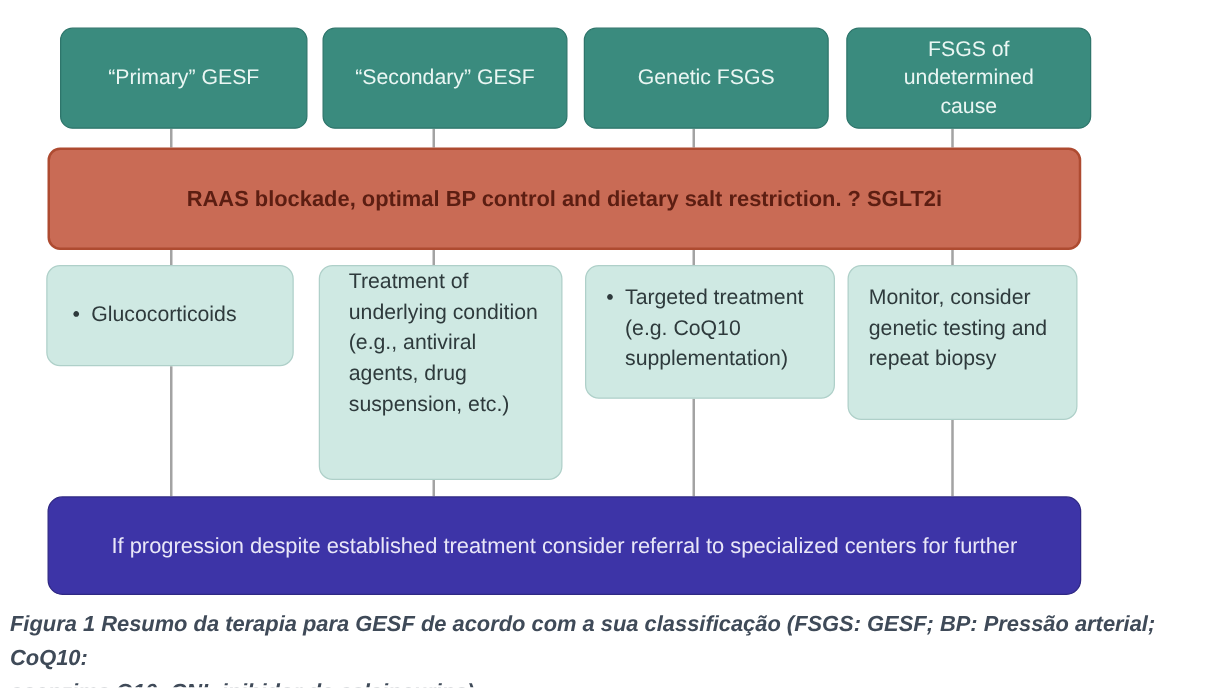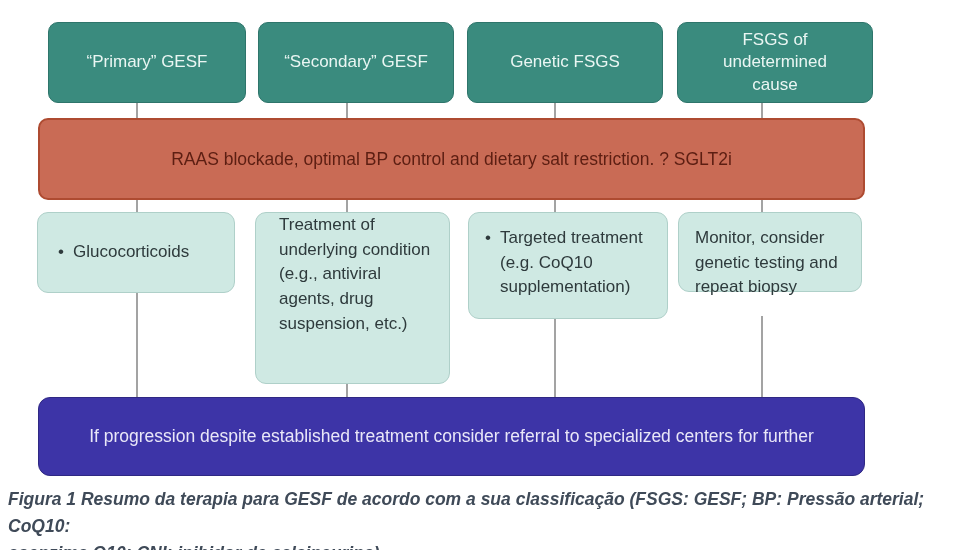--- a/index.html
+++ b/index.html
@@ -18,20 +18,21 @@
   .tealbox {
     background:#3A8B7E; border:1px solid #2E756B;
     color:#EAF6F3; font-size:17px; line-height:1.3;
     padding:6px 20px;
     margin-left:10px;
   }
   .redbox {
     background:#C96B55; border:2px solid #AE4B31;
     color:#5C1E12; font-size:17.5px;
     padding:6px 30px;
+    font-weight:bold;
   }
   .lightbox {
     background:#CFE9E3; border:1px solid #AFD0C9;
     color:#2E3A3C; font-size:17px; line-height:1.45;
     text-align:left; justify-content:flex-start;
     border-radius:11px;
   }
   .lightbox.toptext { align-items:flex-start; }
   .bluebox {
     background:#3D34A7; border:1px solid #2F2883;
@@ -95,21 +96,21 @@
   <div class="box lightbox toptext" style="left:255px; top:212px; width:195px; height:172px; padding:0 18px 12px 23px;">
     <span>Treatment of underlying condition (e.g., antiviral agents, drug suspension, etc.)</span>
   </div>
 
   <div class="box lightbox toptext" style="left:468px; top:212px; width:200px; height:107px; padding:13px 10px 13px 14px;">
     <ul class="bullets">
       <li>Targeted treatment (e.g. CoQ10 supplementation)</li>
     </ul>
   </div>
 
-  <div class="box lightbox toptext" style="left:678px; top:212px; width:184px; height:80px; padding:13px 6px 13px 16px;">
+  <div class="box lightbox toptext" style="left:678px; top:212px; width:184px; height:124px; padding:13px 6px 13px 16px;">
     <span>Monitor, consider genetic testing and repeat biopsy</span>
   </div>
 
   <div class="box bluebox" style="left:38px; top:397px; width:827px; height:79px;">
     <div>If progression despite established treatment consider referral to specialized centers for further</div>
   </div>
 
   <div class="caption">
     <div>Figura 1 Resumo da terapia para GESF de acordo com a sua classificação (FSGS: GESF; BP: Pressão arterial; CoQ10:</div>
     <div>coenzima Q10; CNI: inibidor de calcineurina)</div>

